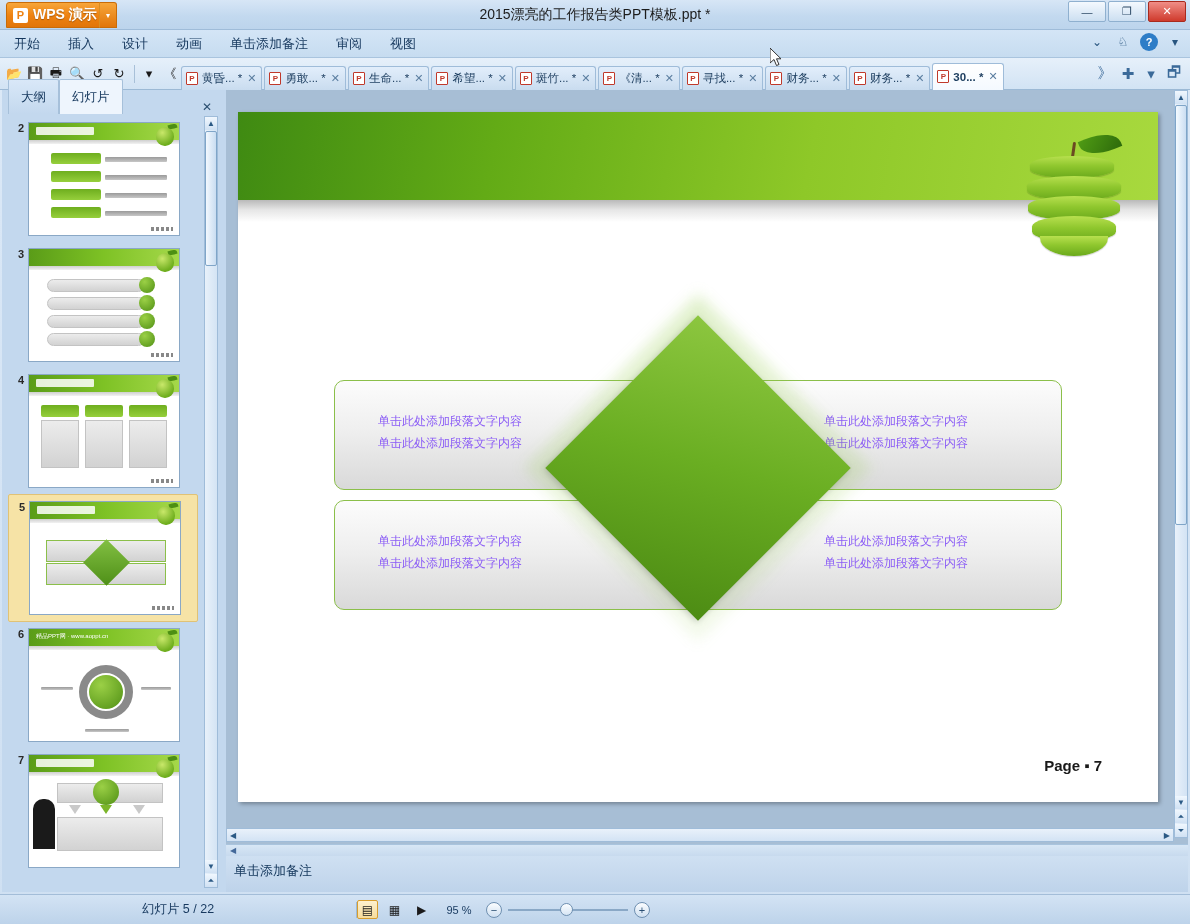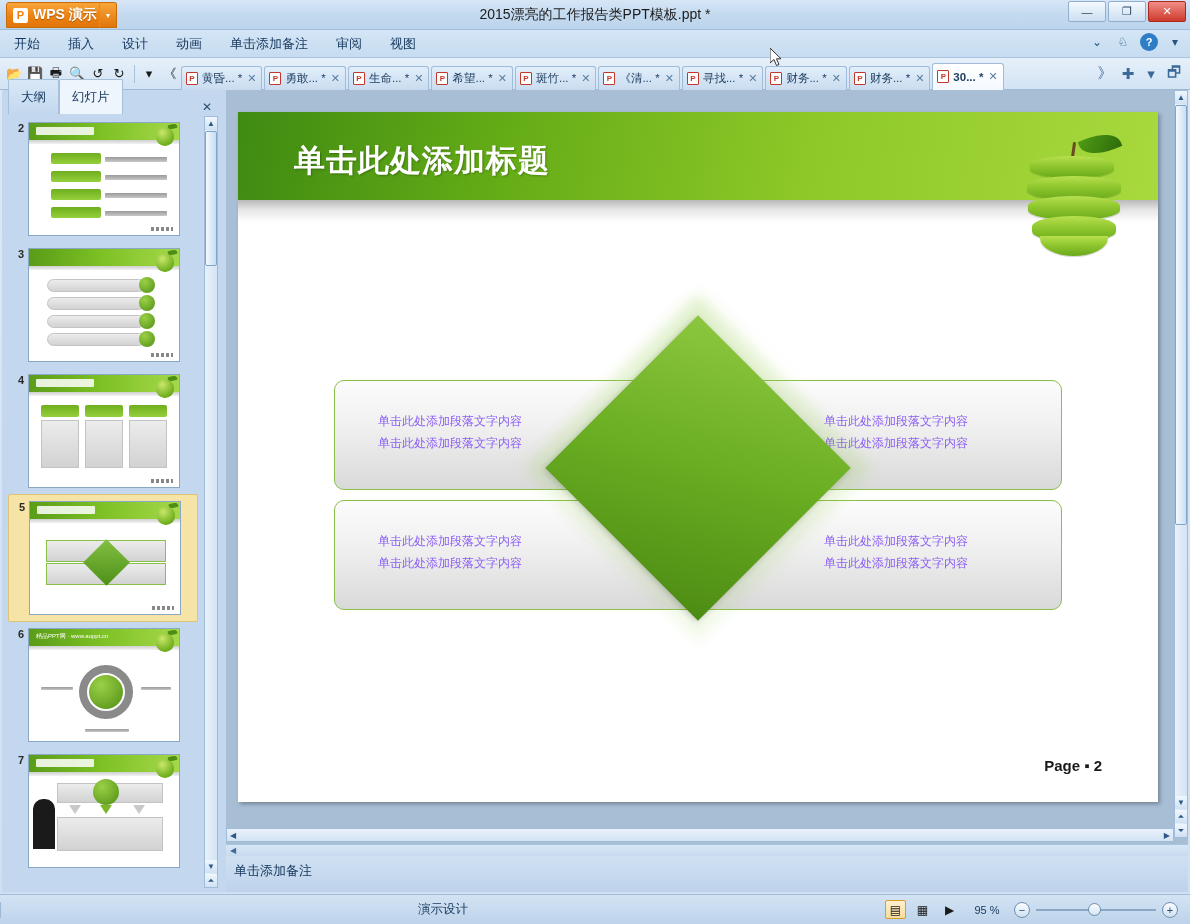--- a/index.html
+++ b/index.html
@@ -488,21 +488,20 @@
   </div>
 </div>
 
 <div id="splitter"></div>
 
 <div id="editarea">
 
   <div id="slide">
     <div id="slide-band"></div>
     <div id="slide-band-shadow"></div>
-    <div id="slide-title">单击此处添加标题</div>
 
     <div id="apple">
       <div id="apple-leaf"></div>
       <div id="apple-stem"></div>
       <div class="aslice" style="top:24px;width:84px;height:22px;left:4px;"></div>
       <div class="aslice" style="top:44px;width:94px;height:24px;left:1px;"></div>
       <div class="aslice" style="top:64px;width:92px;height:24px;left:2px;"></div>
       <div class="aslice" style="top:84px;width:84px;height:26px;left:6px;"></div>
       <div class="aslice" style="top:104px;width:68px;height:20px;left:14px;border-radius:0 0 50% 50%/0 0 90% 90%;"></div>
     </div>
@@ -525,21 +524,21 @@
       </div>
       <div class="ctext" style="left:490px;top:150px;">
         <div>单击此处添加段落文字内容</div>
         <div>单击此处添加段落文字内容</div>
       </div>
 
       <div id="diamond-glow"></div>
       <div id="diamond"></div>
     </div>
 
-    <div id="page-num">Page ▪ 2</div>
+    <div id="page-num">Page ▪ 7</div>
   </div>
 
   <div id="edit-hscroll">
     <span style="font-size:8px;color:#2c5a85;padding-left:3px;">◀</span>
     <span style="font-size:8px;color:#2c5a85;padding-right:3px;">▶</span>
   </div>
   <div id="edit-vscroll">
     <div class="sb-arrow">▲</div>
     <div class="vsb-thumb"></div>
     <div class="sb-arrow" style="position:absolute;bottom:28px;">▼</div>
@@ -549,22 +548,22 @@
 </div>
 
 <div id="notes-split">
   <span style="font-size:8px;color:#44699a;">◀</span>
 </div>
 <div id="notes">
   <span>单击添加备注</span>
 </div>
 
 <div id="statusbar">
+  <div id="sb-slide">幻灯片 5 / 22</div>
   <div id="sb-div"></div>
-  <div id="sb-design">演示设计</div>
   <div id="sb-right">
     <div class="vbtn sel">▤</div>
     <div class="vbtn">▦</div>
     <div class="vbtn">▶</div>
     <div id="zoom-label">95 %</div>
     <div class="zbtn">−</div>
     <div id="zslider">
       <div id="ztrack"></div>
       <div id="zknob"></div>
     </div>

